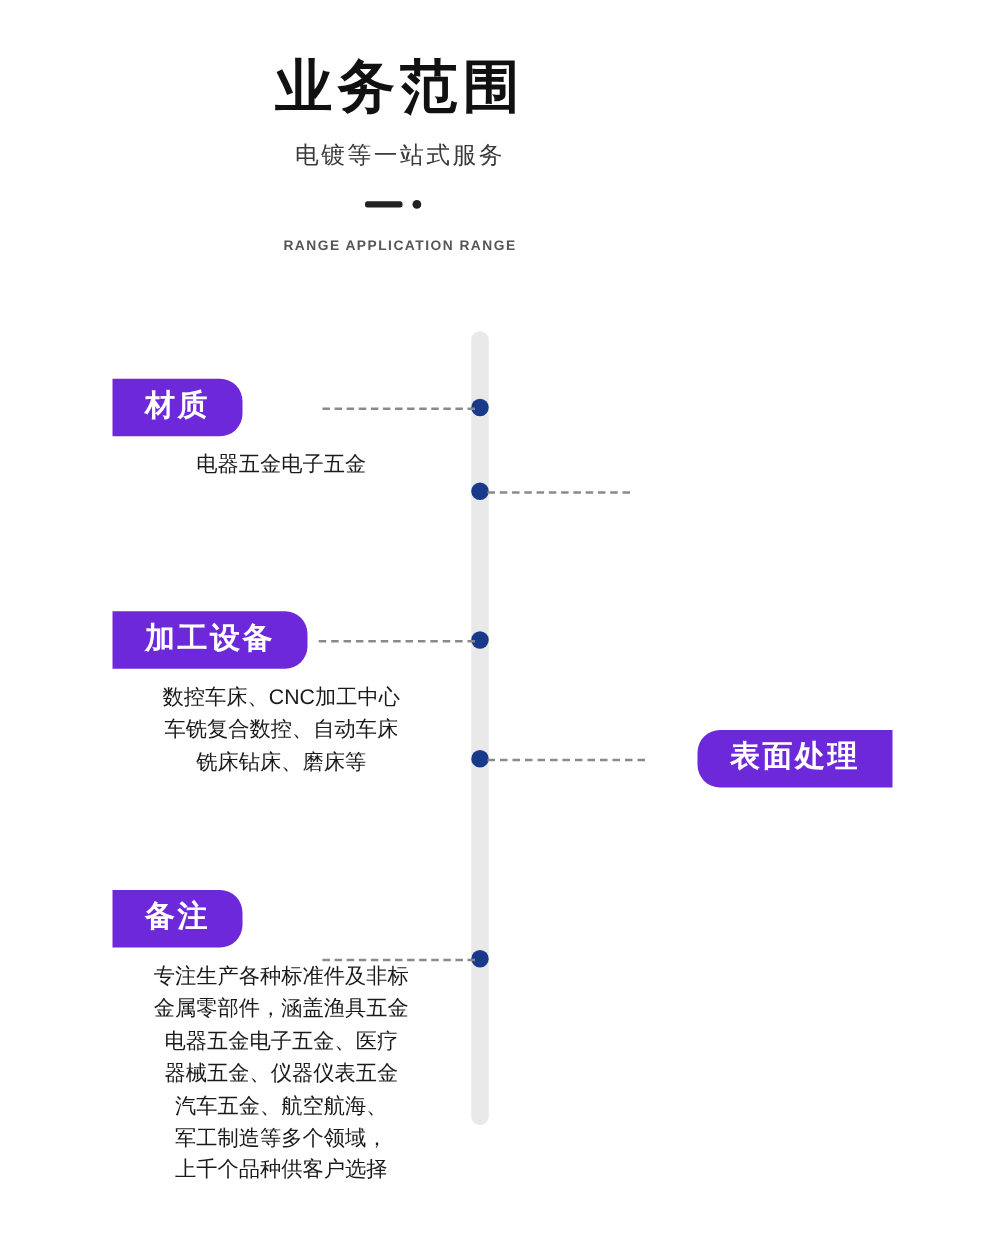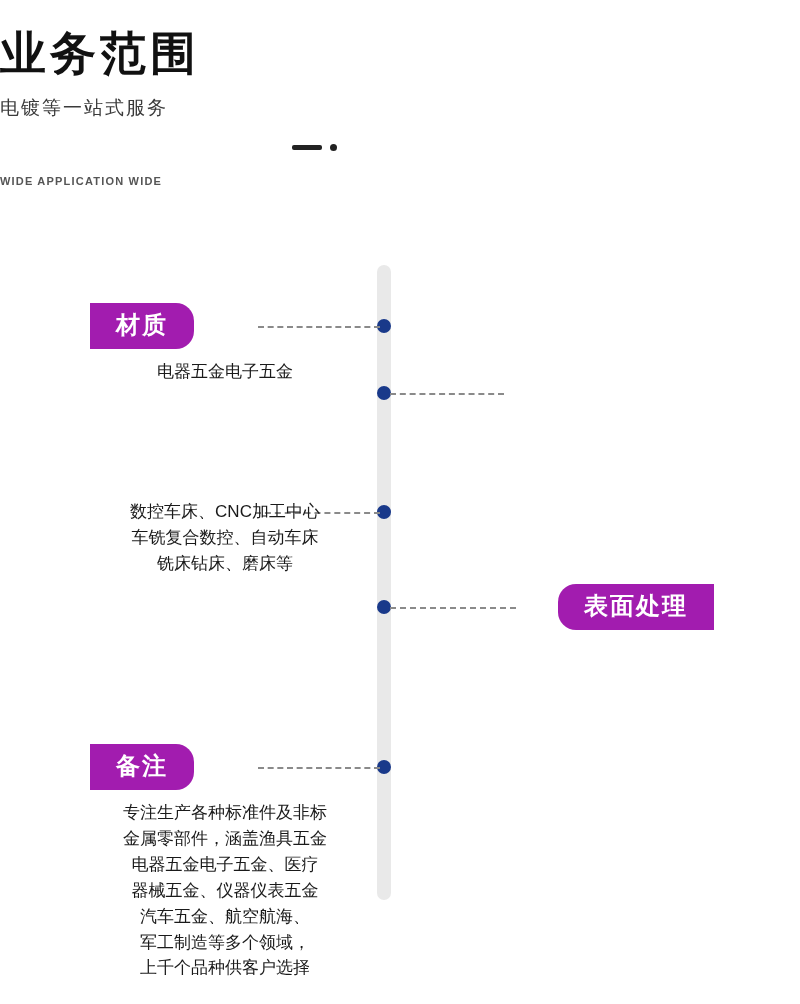--- a/index.html
+++ b/index.html
@@ -12,23 +12,24 @@
     height: 1004px;
     position: relative;
     font-family: "Liberation Sans", sans-serif;
     color: #1a1a1a;
     overflow: hidden;
   }
 
   
   .header {
     position: absolute;
-    top: 0;
+    top: 16px;
     left: 0;
     width: 640px;
+    text-align: center;
   }
   .main-title {
     margin: 0;
     padding-top: 26px;
     font-size: 46px;
     font-weight: bold;
     letter-spacing: 4px;
     color: #111111;
     line-height: 1.2;
   }
@@ -97,21 +98,21 @@
     height: 0;
     border-top: 2px dashed #8a8a8a;
   }
 
   
   .block {
     position: absolute;
   }
   .tag {
     display: inline-block;
-    background: #a21caf;
+    background: #6d28d9;
     color: #ffffff;
     font-size: 24px;
     font-weight: bold;
     letter-spacing: 2px;
     padding: 9px 26px 11px 26px;
     line-height: 1.1;
     white-space: nowrap;
   }
   .tag-left {
     border-top-right-radius: 18px;
@@ -138,21 +139,21 @@
 </head>
 <body>
 
 <div class="header">
   <h1 class="main-title">业务范围</h1>
   <p class="sub-title">电镀等一站式服务</p>
   <div class="divider">
     <span class="bar"></span>
     <span class="dot"></span>
   </div>
-  <p class="en-title">WIDE APPLICATION WIDE</p>
+  <p class="en-title">RANGE APPLICATION RANGE</p>
 </div>
 
 <div class="timeline"></div>
 
 <div class="node" style="top:319px"></div>
 <div class="node" style="top:386px"></div>
 <div class="node" style="top:505px"></div>
 <div class="node" style="top:600px"></div>
 <div class="node" style="top:760px"></div>
 
@@ -166,32 +167,35 @@
   <div class="tagrow-left">
     <span class="tag tag-left">材质</span>
   </div>
   <div class="desc">电器五金电子五金</div>
 </div>
 
 <div class="block align-right-col" style="left:438px; top:370px; width:270px">
 </div>
 
 <div class="block align-left-col" style="left:90px; top:489px; width:270px">
+  <div class="tagrow-left">
+    <span class="tag tag-left">加工设备</span>
+  </div>
   <div class="desc">数控车床、CNC加工中心
 车铣复合数控、自动车床
 铣床钻床、磨床等</div>
 </div>
 
 <div class="block align-right-col" style="left:424px; top:584px; width:290px">
   <div class="tagrow-right">
     <span class="tag tag-right">表面处理</span>
   </div>
 </div>
 
-<div class="block align-left-col" style="left:90px; top:744px; width:270px">
+<div class="block align-left-col" style="left:90px; top:712px; width:270px">
   <div class="tagrow-left">
     <span class="tag tag-left">备注</span>
   </div>
   <div class="desc">专注生产各种标准件及非标
 金属零部件，涵盖渔具五金
 电器五金电子五金、医疗
 器械五金、仪器仪表五金
 汽车五金、航空航海、
 军工制造等多个领域，
 上千个品种供客户选择</div>

